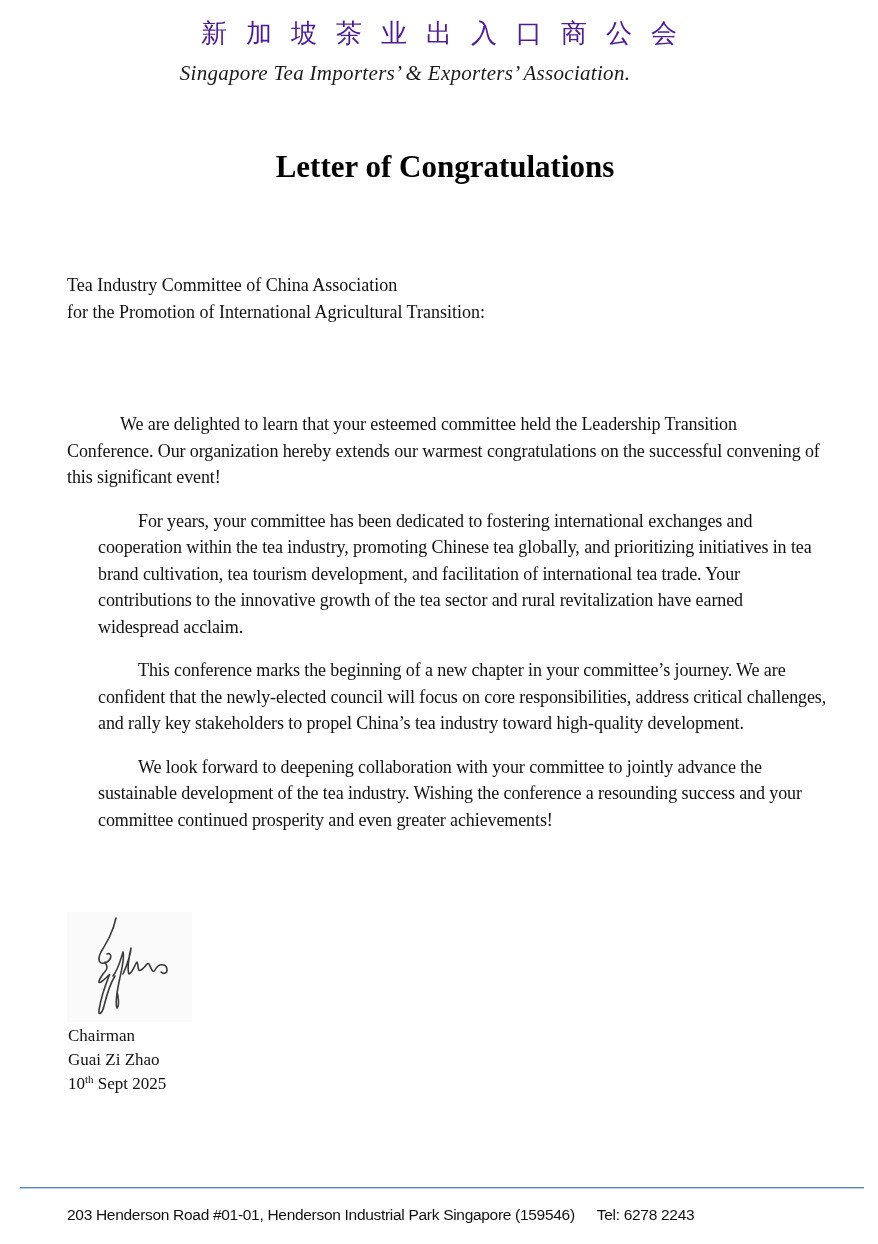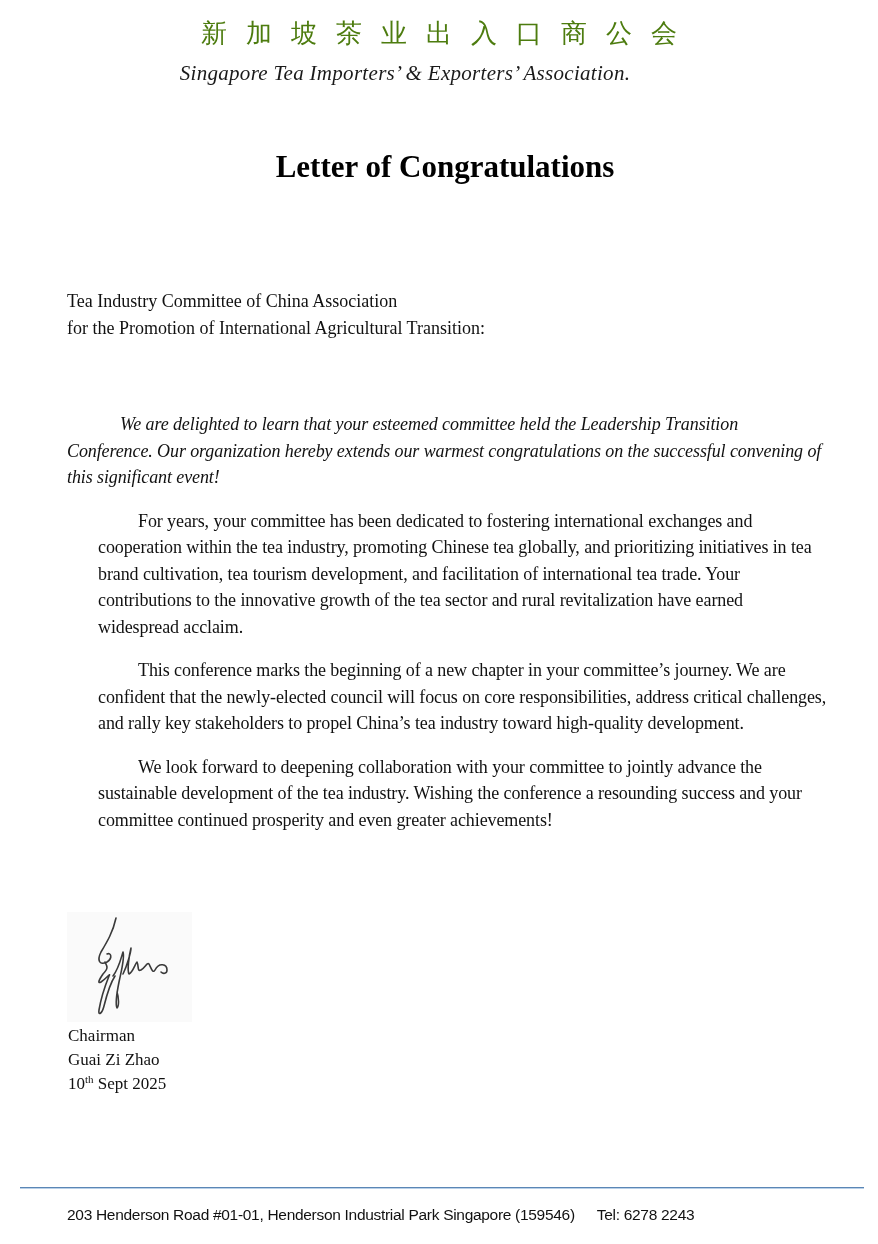--- a/index.html
+++ b/index.html
@@ -1,39 +1,39 @@
 <!DOCTYPE html>
 <html><head>
   <meta charset="utf-8">
   <style>
     html, body { margin: 0; padding: 0; background: #ffffff; }
     body { width: 878px; height: 1244px; position: relative; overflow: hidden; color: #111; }
     .header-cn {
       position: absolute; left: 0; width: 878px; top: 16px; text-align: center;
-      font-family: "DejaVu Serif", "Liberation Serif", serif; font-size: 26px; letter-spacing: 19px; color: #4d7c0f;
+      font-family: "DejaVu Serif", "Liberation Serif", serif; font-size: 26px; letter-spacing: 19px; color: #4c1d95;
       padding-left: 19px; box-sizing: border-box;
     }
     .header-en {
       position: absolute; left: 0; width: 810px; top: 61px; text-align: center;
       font-family: "Liberation Serif", "DejaVu Serif", serif; font-style: italic; font-size: 21px; color: #1a1a1a;
       letter-spacing: 0.3px;
     }
     .title {
       position: absolute; left: 0; width: 890px; top: 149px; text-align: center;
       font-family: "Liberation Serif", serif; font-weight: bold; font-size: 31px; color: #000;
     }
     .recipient {
-      position: absolute; left: 67px; top: 272px; font-family: "Liberation Serif", serif; font-size: 18px; line-height: 27px; margin-top: 16px;
+      position: absolute; left: 67px; top: 272px; font-family: "Liberation Serif", serif; font-size: 18px; line-height: 27px;
     }
     .body {
       position: absolute; left: 67px; width: 760px; top: 411px;
       font-family: "Liberation Serif", serif; font-size: 18px; line-height: 26.5px; letter-spacing: -0.1px;
     }
     .body p { margin: 0 0 17px 0; }
-    .body p.first { text-indent: 53px; font-style: italic; }
+    .body p.first { text-indent: 53px; }
     .body p.indent { text-indent: 40px; margin-left: 31px; }
     .signature {
       position: absolute; left: 67px; top: 912px; width: 125px; height: 110px; background: #fafafa;
     }
     .signer {
       position: absolute; left: 68px; top: 1024px; font-family: "Liberation Serif", serif; font-size: 17px; line-height: 24px;
     }
     .signer sup { font-size: 11px; vertical-align: 6px; line-height: 0; }
     .footer-rule {
       position: absolute; left: 20px; width: 844px; top: 1187px; height: 0;

